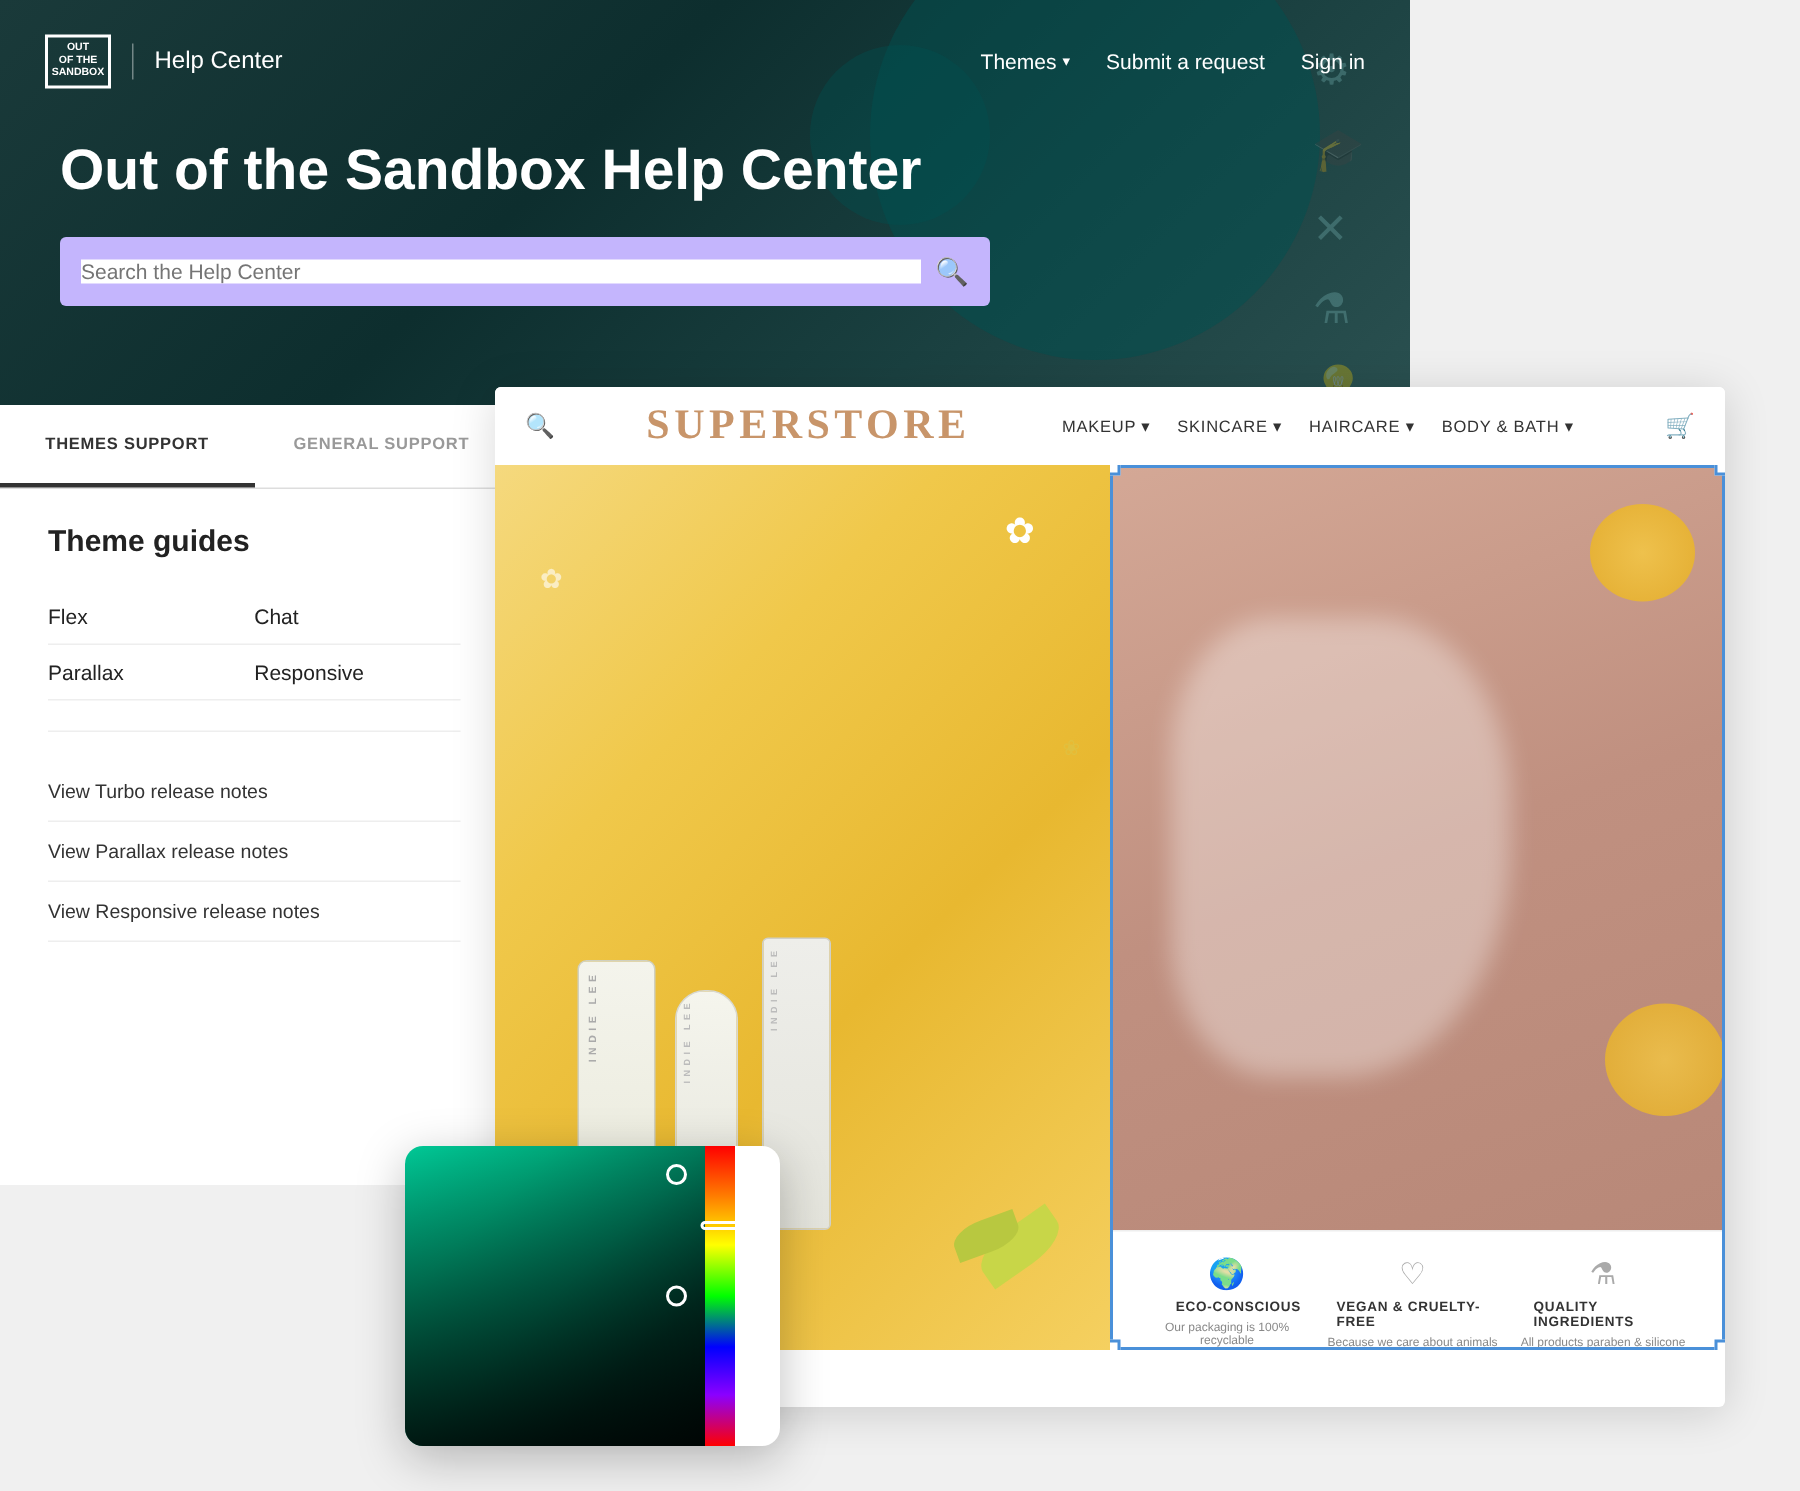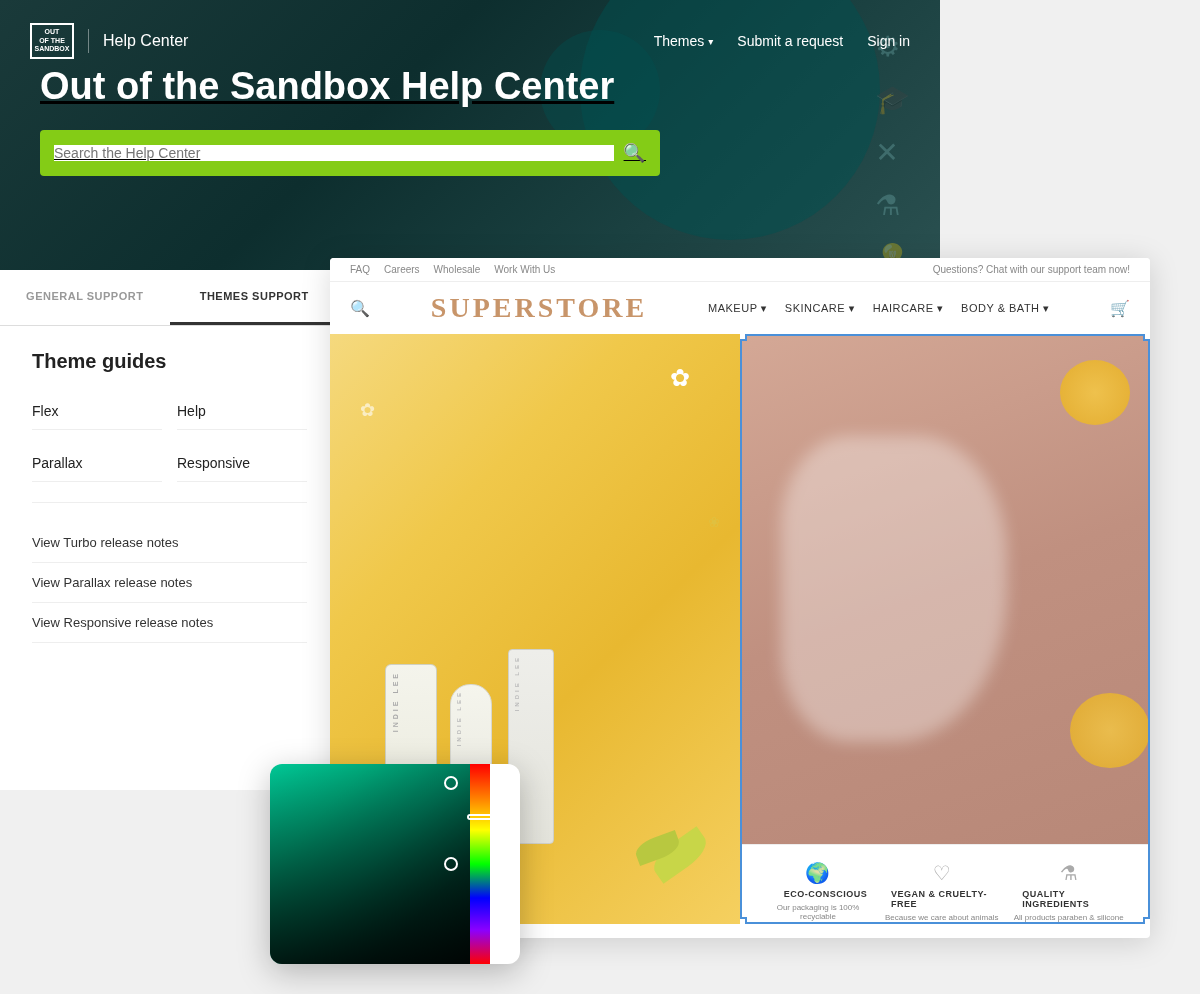--- a/index.html
+++ b/index.html
@@ -129,39 +129,38 @@
       gap: 4px;
     }
 
     .chevron-down {
       font-size: 10px;
     }
 
     
     .hero-section {
       position: absolute;
-      top: 64px; left: 40px;
+      top: 92px; left: 40px;
       z-index: 10;
-      text-decoration: underline;
     }
 
     .hero-title {
       font-size: 38px;
       font-weight: 700;
       color: white;
       margin-bottom: 20px;
       line-height: 1.2;
     }
 
     .search-bar {
       display: flex;
       align-items: center;
       width: 620px;
       height: 46px;
-      background: #84cc16;
+      background: #c4b5fd;
       border-radius: 4px;
       padding: 0 14px;
       gap: 10px;
     }
 
     .search-input {
       flex: 1;
       border: none;
       outline: none;
       font-size: 14px;
@@ -224,21 +223,21 @@
     .section-title {
       font-size: 20px;
       font-weight: 700;
       color: #222;
       margin-bottom: 20px;
     }
 
     .theme-grid {
       display: grid;
       grid-template-columns: 1fr 1fr;
-      gap: 15px;
+      gap: 0;
       margin-bottom: 20px;
     }
 
     .theme-link {
       font-size: 14px;
       color: #222;
       text-decoration: none;
       padding: 10px 0;
       border-bottom: 1px solid #eee;
       cursor: pointer;
@@ -536,58 +535,49 @@
 <div class="hero-section">
   <h1 class="hero-title">Out of the Sandbox Help Center</h1>
   <div class="search-bar">
     <input class="search-input" type="text" placeholder="Search the Help Center" style="">
     <button class="search-icon-btn">🔍</button>
   </div>
 </div>
 
 <div class="left-panel">
   <div class="tabs">
+    <div class="tab active">
+      <span>Themes Support</span>
+    </div>
     <div class="tab inactive">
       <span>General Support</span>
     </div>
-    <div class="tab active">
-      <span>Themes Support</span>
-    </div>
   </div>
 
   <div class="panel-content">
     <h2 class="section-title">Theme guides</h2>
 
     <div class="theme-grid">
       <a class="theme-link">Flex</a>
-      <a class="theme-link">Help</a>
+      <a class="theme-link">Chat</a>
       <a class="theme-link">Parallax</a>
       <a class="theme-link">Responsive</a>
     </div>
 
     <div class="divider-section"></div>
 
 
     <a class="release-link">View Turbo release notes</a>
     <a class="release-link">View Parallax release notes</a>
     <a class="release-link">View Responsive release notes</a>
   </div>
 </div>
 
 <div class="superstore-panel">
 
-  <div class="ss-topbar">
-    <div class="ss-topbar-links">
-      <a class="ss-toplink">FAQ</a>
-      <a class="ss-toplink">Careers</a>
-      <a class="ss-toplink">Wholesale</a>
-      <a class="ss-toplink">Work With Us</a>
-    </div>
-    <div class="ss-topbar-right">Questions? Chat with our support team now!</div>
-  </div>
 
   <div class="ss-navbar">
     <span class="ss-icons">🔍</span>
     <div class="ss-logo">SUPERSTORE</div>
     <div class="ss-nav-links">
       <a class="ss-navlink">MAKEUP ▾</a>
       <a class="ss-navlink">SKINCARE ▾</a>
       <a class="ss-navlink">HAIRCARE ▾</a>
       <a class="ss-navlink">BODY &amp; BATH ▾</a>
     </div>

